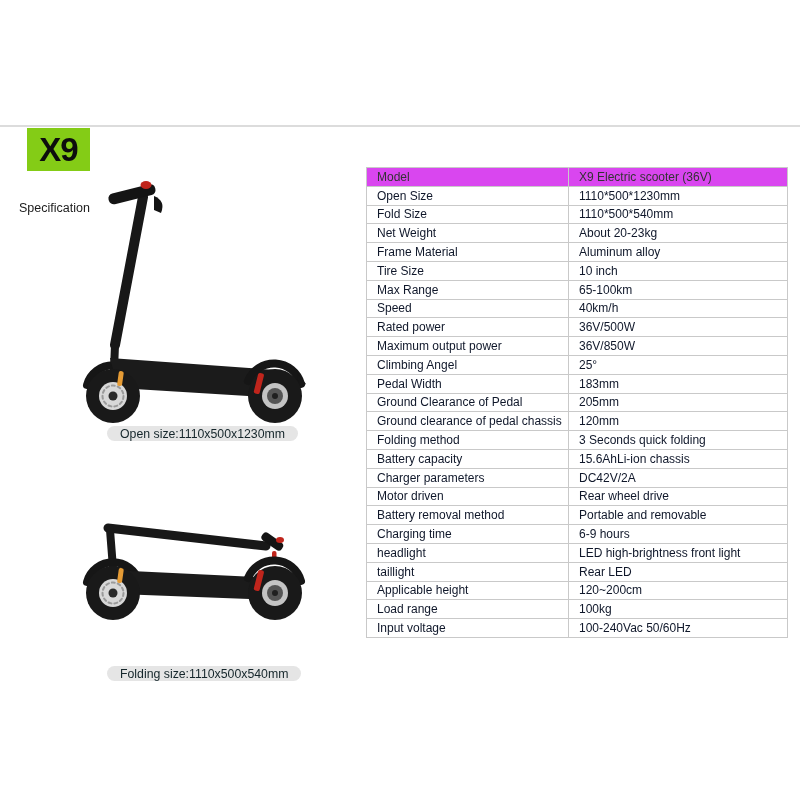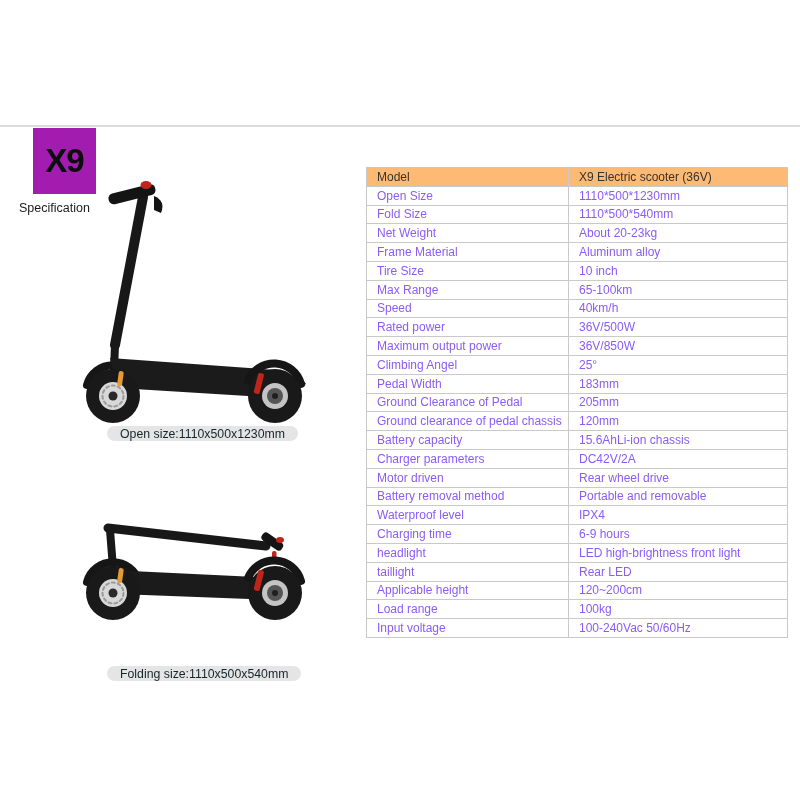--- a/index.html
+++ b/index.html
@@ -8,22 +8,22 @@
     width:800px;height:800px;
     background:#ffffff;
     font-family:"Liberation Sans","DejaVu Sans",sans-serif;
     overflow:hidden;
   }
   .top-divider{
     position:absolute;left:0;top:125px;width:800px;height:2px;
     background:#dcdcdc;
   }
   .x9-badge{
-    position:absolute;left:33px;top:128px;width:63px;height:66px;
-    background:#a21caf;
+    position:absolute;left:27px;top:128px;width:63px;height:43px;
+    background:#84cc16;
     display:flex;align-items:center;justify-content:center;
     font-size:33px;font-weight:bold;color:#0d0d0d;letter-spacing:-1px;
   }
   .spec-subtitle{
     position:absolute;left:19px;top:181px;
     font-size:12.5px;color:#1c1c1c;margin-top:20px;
   }
   .scooter{position:absolute;left:80px;width:226px;}
   .scooter.open{top:176px;height:250px;}
   .scooter.folded{top:510px;height:116px;}
@@ -36,29 +36,29 @@
   }
   .pill.open-pill{top:426px;}
   .pill.folding-pill{top:626px;margin-top:40px;}
   table.spec{
     position:absolute;left:366px;top:167px;
     width:421px;border-collapse:collapse;table-layout:fixed;
   }
   table.spec td{
     height:17.8px;
     border:1px solid #c9c9c9;
-    font-size:12px;color:#8b5cf6;
+    font-size:12px;color:#0f172a;
     padding:0 4px 0 10px;
     vertical-align:middle;
     overflow:hidden;white-space:nowrap;
   }
   table.spec col.c-label{width:202px;}
   table.spec col.c-value{width:219px;}
   table.spec tr.header-row td{
-    background:#fdba74;color:#333333;
+    background:#d946ef;color:#333333;
   }
 </style>
 </head>
 <body>
 
 <div class="canvas">
 
   <div class="top-divider"></div>
 
   <div class="x9-badge">X9</div>
@@ -197,40 +197,40 @@
         </tr>
         <tr>
           <td>Ground Clearance of Pedal</td>
           <td>205mm</td>
         </tr>
         <tr>
           <td>Ground clearance of pedal chassis</td>
           <td>120mm</td>
         </tr>
         <tr>
+          <td>Folding method</td>
+          <td>3 Seconds quick folding</td>
+        </tr>
+        <tr>
           <td>Battery capacity</td>
           <td>15.6AhLi-ion chassis</td>
         </tr>
         <tr>
           <td>Charger parameters</td>
           <td>DC42V/2A</td>
         </tr>
         <tr>
           <td>Motor driven</td>
           <td>Rear wheel drive</td>
         </tr>
         <tr>
           <td>Battery removal method</td>
           <td>Portable and removable</td>
         </tr>
         <tr>
-          <td>Waterproof level</td>
-          <td>IPX4</td>
-        </tr>
-        <tr>
           <td>Charging time</td>
           <td>6-9 hours</td>
         </tr>
         <tr>
           <td>headlight</td>
           <td>LED high-brightness front light</td>
         </tr>
         <tr>
           <td>taillight</td>
           <td>Rear LED</td>

